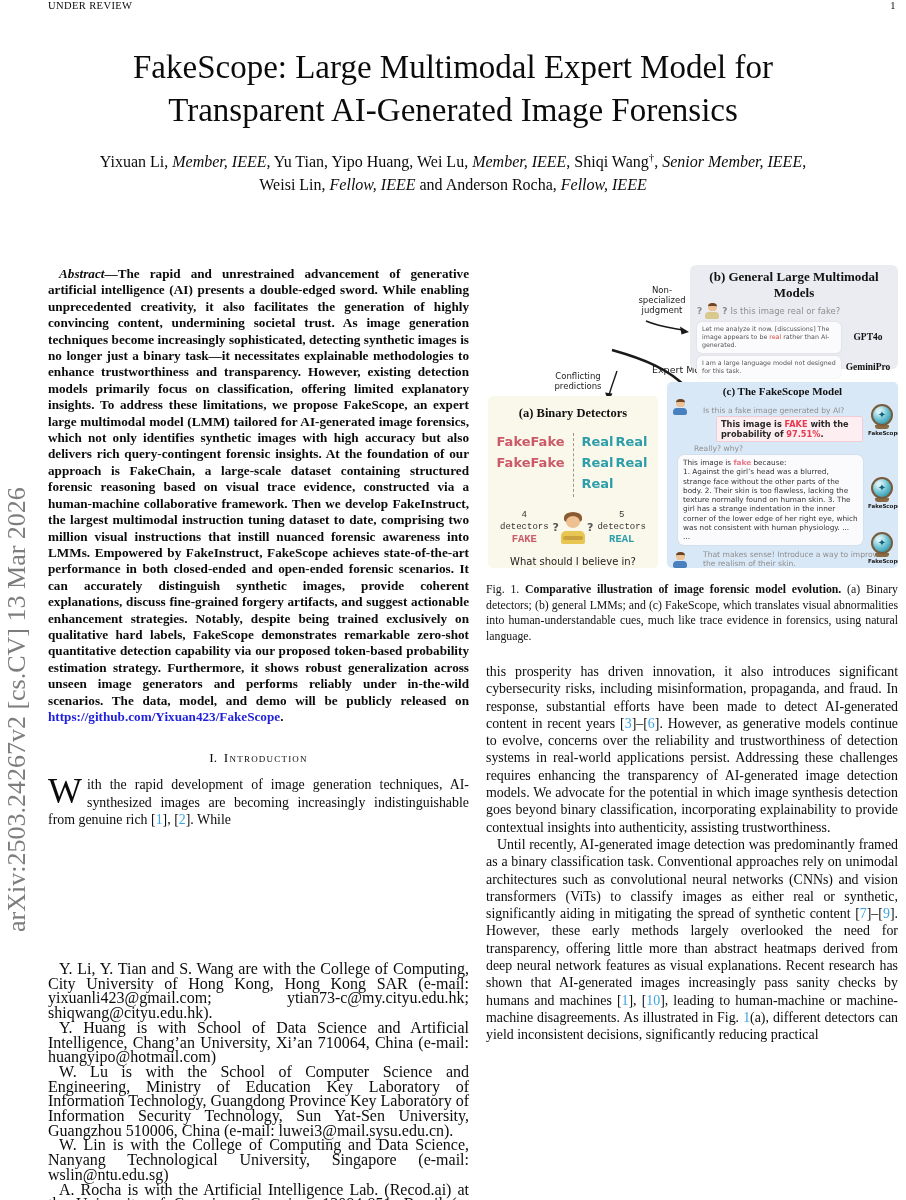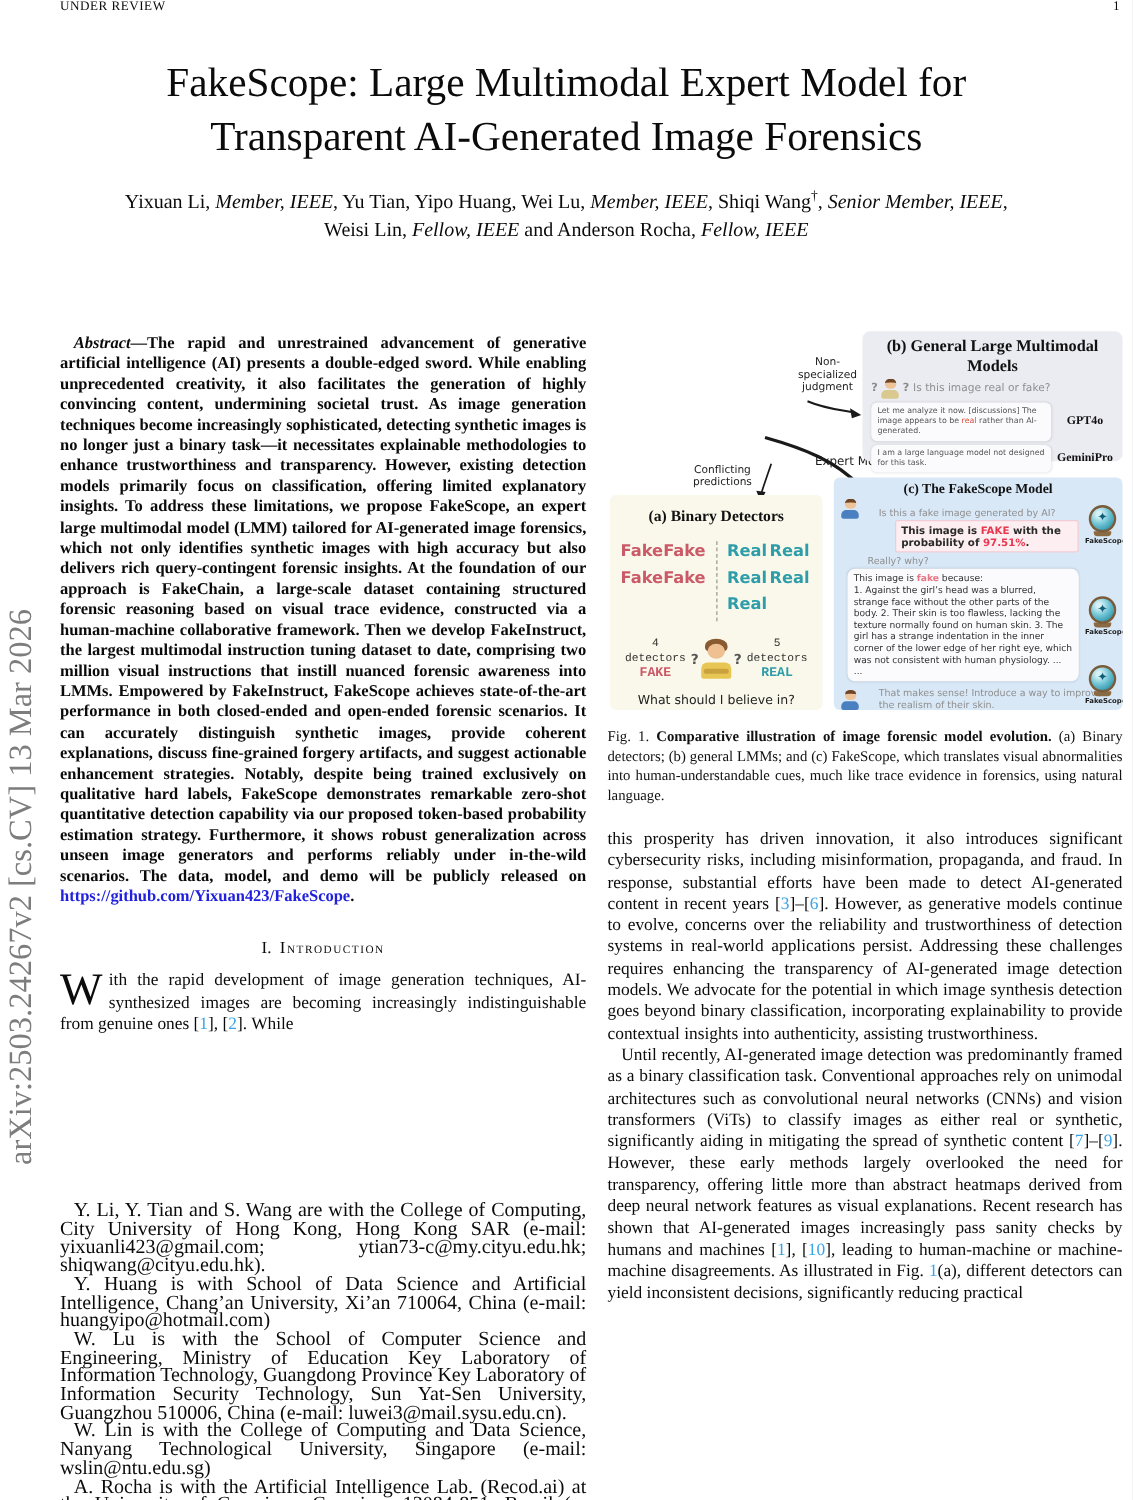--- a/index.html
+++ b/index.html
@@ -155,21 +155,21 @@
   </h1>
 
   <div class="authors"><span>Yixuan Li, </span><span class="seg-italic">Member, IEEE</span><span>, Yu Tian, Yipo Huang, Wei Lu, </span><span class="seg-italic">Member, IEEE</span><span>, Shiqi Wang</span><span class="seg-sup">†</span><span>, </span><span class="seg-italic">Senior Member, IEEE</span><span>, Weisi Lin, </span><span class="seg-italic">Fellow, IEEE</span><span> and Anderson Rocha, </span><span class="seg-italic">Fellow, IEEE</span></div>
 
   <div class="col-left">
     <p class="abstract"><span class="seg-abslabel">Abstract</span><span>—The rapid and unrestrained advancement of generative artificial intelligence (AI) presents a double-edged sword. While enabling unprecedented creativity, it also facilitates the generation of highly convincing content, undermining societal trust. As image generation techniques become increasingly sophisticated, detecting synthetic images is no longer just a binary task—it necessitates explainable methodologies to enhance trustworthiness and transparency. However, existing detection models primarily focus on classification, offering limited explanatory insights. To address these limitations, we propose FakeScope, an expert large multimodal model (LMM) tailored for AI-generated image forensics, which not only identifies synthetic images with high accuracy but also delivers rich query-contingent forensic insights. At the foundation of our approach is FakeChain, a large-scale dataset containing structured forensic reasoning based on visual trace evidence, constructed via a human-machine collaborative framework. Then we develop FakeInstruct, the largest multimodal instruction tuning dataset to date, comprising two million visual instructions that instill nuanced forensic awareness into LMMs. Empowered by FakeInstruct, FakeScope achieves state-of-the-art performance in both closed-ended and open-ended forensic scenarios. It can accurately distinguish synthetic images, provide coherent explanations, discuss fine-grained forgery artifacts, and suggest actionable enhancement strategies. Notably, despite being trained exclusively on qualitative hard labels, FakeScope demonstrates remarkable zero-shot quantitative detection capability via our proposed token-based probability estimation strategy. Furthermore, it shows robust generalization across unseen image generators and performs reliably under in-the-wild scenarios. The data, model, and demo will be publicly released on </span><span class="seg-link">https://github.com/Yixuan423/FakeScope</span><span>.</span></p>
     <h2 class="sec">
       <span>I.</span>&nbsp;
       <span class="sc">Introduction</span>
     </h2>
-    <p class="intro-para"><span class="dropcap">W</span><span><span>ith the rapid development of image generation techniques, AI-synthesized images are becoming increasingly indistinguishable from genuine ones [</span><span class="seg-cite">1</span><span>], [</span><span class="seg-cite">2</span><span>]. While</span></span></p>
+    <p class="intro-para"><span class="dropcap">W</span><span><span>ith the rapid development of image generation techniques, AI-synthesized images are becoming increasingly indistinguishable from genuine rich [</span><span class="seg-cite">1</span><span>], [</span><span class="seg-cite">2</span><span>]. While</span></span></p>
   </div>
 
   <div class="footnotes">
     <p><span>Y. Li, Y. Tian and S. Wang are with the College of Computing, City University of Hong Kong, Hong Kong SAR (e-mail: yixuanli423@gmail.com; ytian73-c@my.cityu.edu.hk; shiqwang@cityu.edu.hk).</span></p>
     <p><span>Y. Huang is with School of Data Science and Artificial Intelligence, Chang’an University, Xi’an 710064, China (e-mail: huangyipo@hotmail.com)</span></p>
     <p><span>W. Lu is with the School of Computer Science and Engineering, Ministry of Education Key Laboratory of Information Technology, Guangdong Province Key Laboratory of Information Security Technology, Sun Yat-Sen University, Guangzhou 510006, China (e-mail: luwei3@mail.sysu.edu.cn).</span></p>
     <p><span>W. Lin is with the College of Computing and Data Science, Nanyang Technological University, Singapore (e-mail: wslin@ntu.edu.sg)</span></p>
     <p><span>A. Rocha is with the Artificial Intelligence Lab. (Recod.ai) at the University of Campinas, Campinas 13084-851, Brazil (e-mail: arrocha@unicamp.br)</span></p>
     <p><span class="seg-sup">†</span><span>Corresponding author: Shiqi Wang.</span></p>
     <p><span>The research involving human subjects was approved by the Research Committee of the City University of Hong Kong (HU-STA-00001048).</span></p>

